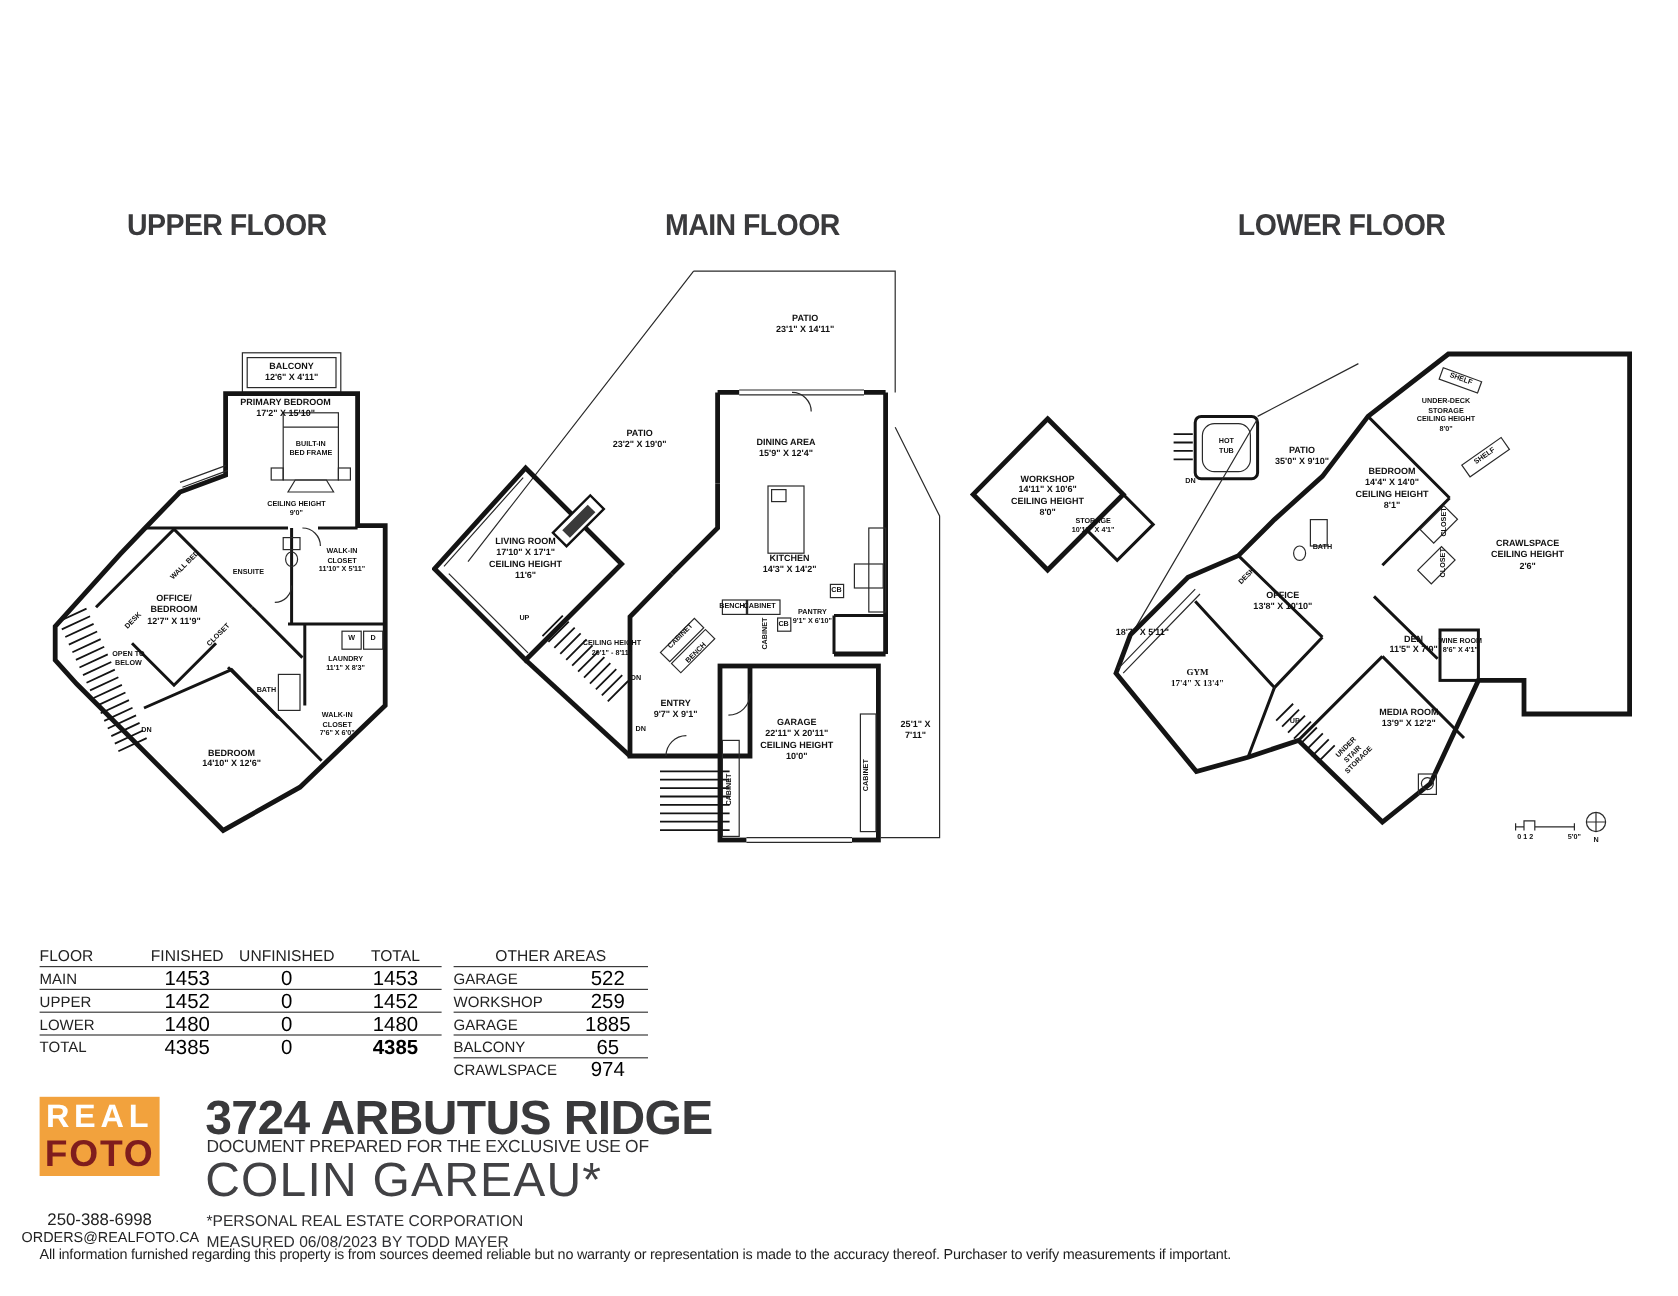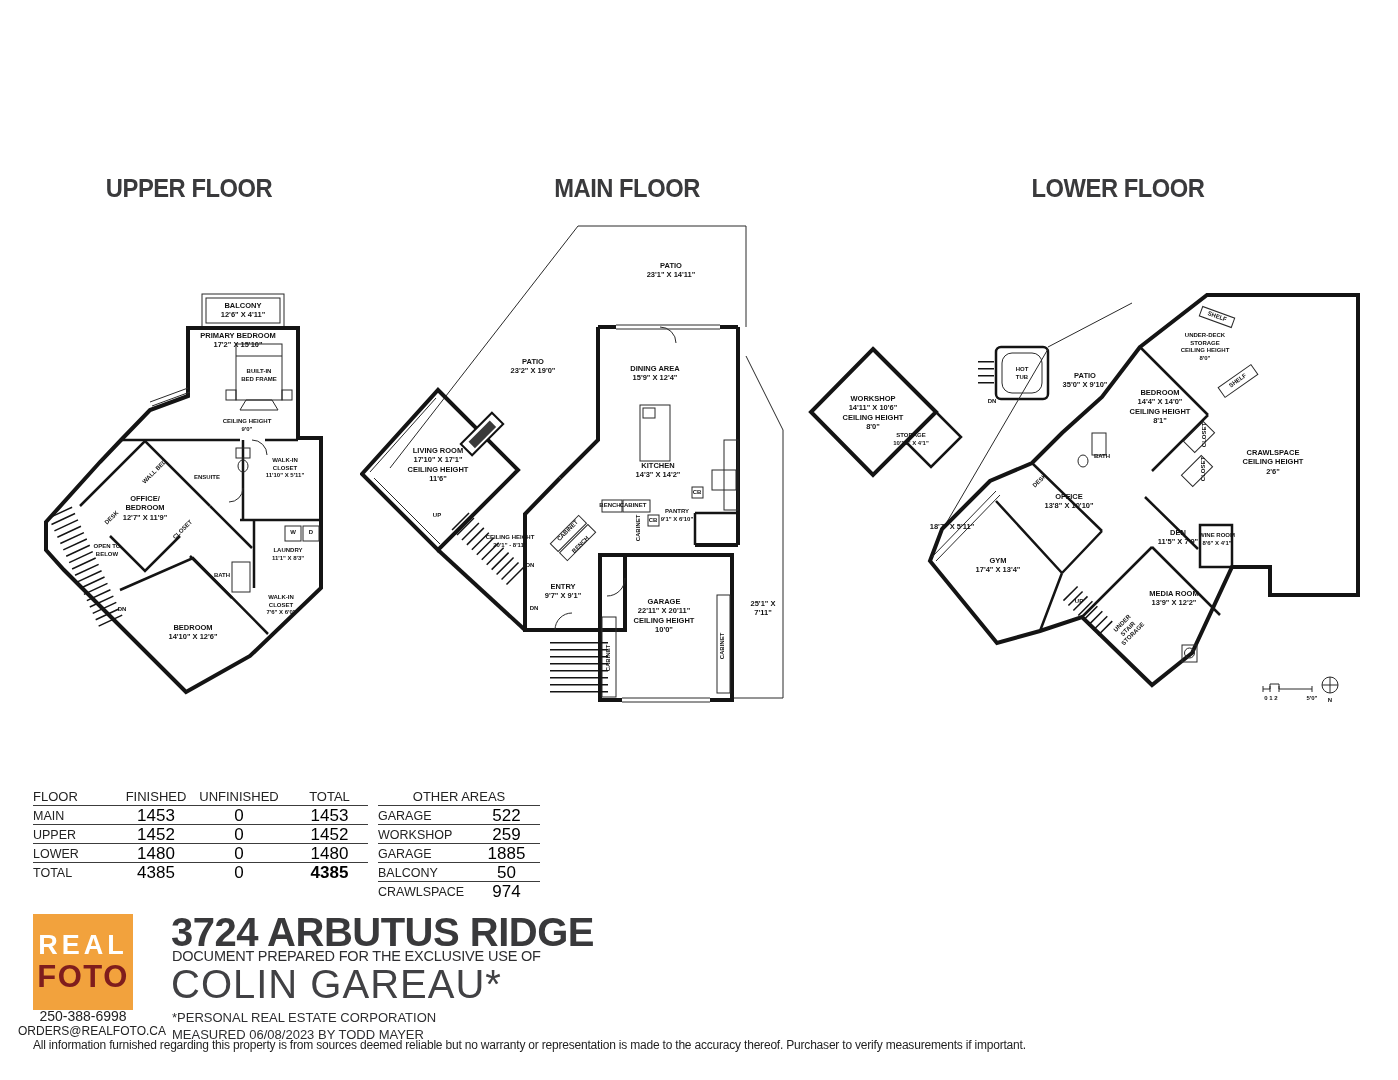--- a/index.html
+++ b/index.html
@@ -28,21 +28,21 @@
   .tbl-floors .trow{grid-template-columns:92px 62px 104px 77px;height:18px;}
   .tbl-floors .trow.head{height:16px;}
   .tbl-other .trow{grid-template-columns:95px 67px;height:18px;}
   .tbl-other .trow.head{grid-template-columns:162px;height:16px;}
   .hcell{font-size:13px;color:#222;text-align:center;padding-bottom:1px;}
   .hcell.l{text-align:left;}
   .fcell{font-size:12.5px;color:#222;text-align:left;padding-bottom:1px;}
   .num{font-size:17px;color:#000000;text-align:center;line-height:1;}
   .num.b{font-weight:700;}
   
-  .rf-logo{position:absolute;left:33px;top:914px;width:100px;height:96px;background:#f2a23d;
+  .rf-logo{position:absolute;left:33px;top:914px;width:100px;height:66px;background:#f2a23d;
         display:flex;flex-direction:column;align-items:center;justify-content:center;}
   .rf-real{color:#fff;font-weight:700;font-size:27px;letter-spacing:4px;line-height:1.1;}
   .rf-foto{color:#7f1d1d;font-weight:700;font-size:31px;letter-spacing:1.5px;line-height:1.05;}
   .rf-phone{position:absolute;left:23px;top:1008px;width:120px;text-align:center;font-size:14px;color:#222;}
   .rf-email{position:absolute;left:18px;top:1024px;width:130px;text-align:center;font-size:12px;color:#222;}
   .addr{position:absolute;left:171px;top:910px;font-size:40px;font-weight:700;color:#39393b;
         letter-spacing:-.5px;white-space:nowrap;}
   .prep{position:absolute;left:172px;top:948px;font-size:14.5px;color:#2e2e30;letter-spacing:-.2px;}
   .client{position:absolute;left:171px;top:962px;font-size:40px;font-weight:400;color:#414144;
         letter-spacing:1px;white-space:nowrap;}
@@ -286,21 +286,21 @@
     <div class="lbl s r90" style="left:405px;top:150px;">CLOSET</div>
     <div class="lbl s r90" style="left:404px;top:184px;">CLOSET</div>
     <div class="lbl" style="left:473px;top:177px;">CRAWLSPACE
 CEILING HEIGHT
 2'6"</div>
     <div class="lbl s" style="left:302px;top:172px;">BATH</div>
     <div class="lbl s r45" style="left:240px;top:196px;">DESK</div>
     <div class="lbl" style="left:269px;top:216px;">OFFICE
 13'8" X 10'10"</div>
     <div class="lbl" style="left:152px;top:242px;">18'7" X 5'11"</div>
-    <div class="lbl" style="left:198px;top:280px;">GYM
+    <div class="lbl" style="left:198px;top:280px;font-family:Liberation Serif, serif;">GYM
 17'4" X 13'4"</div>
     <div class="lbl" style="left:378px;top:252px;">DEN
 11'5" X 7'9"</div>
     <div class="lbl s" style="left:417px;top:254px;">WINE ROOM
 8'6" X 4'1"</div>
     <div class="lbl" style="left:362px;top:313px;margin-left:12px;">MEDIA ROOM
 13'9" X 12'2"</div>
     <div class="lbl s" style="left:279px;top:317px;">UP</div>
     <div class="lbl s r45" style="left:328px;top:344px;">UNDER
 STAIR
@@ -354,21 +354,21 @@
     <div class="trow">
       <span class="fcell">WORKSHOP</span>
       <span class="num">259</span>
     </div>
     <div class="trow">
       <span class="fcell">GARAGE</span>
       <span class="num">1885</span>
     </div>
     <div class="trow">
       <span class="fcell">BALCONY</span>
-      <span class="num">50</span>
+      <span class="num">65</span>
     </div>
     <div class="trow last">
       <span class="fcell">CRAWLSPACE</span>
       <span class="num">974</span>
     </div>
   </div>
 
   <div class="rf-logo">
     <span class="rf-real">REAL</span>
     <span class="rf-foto">FOTO</span>

